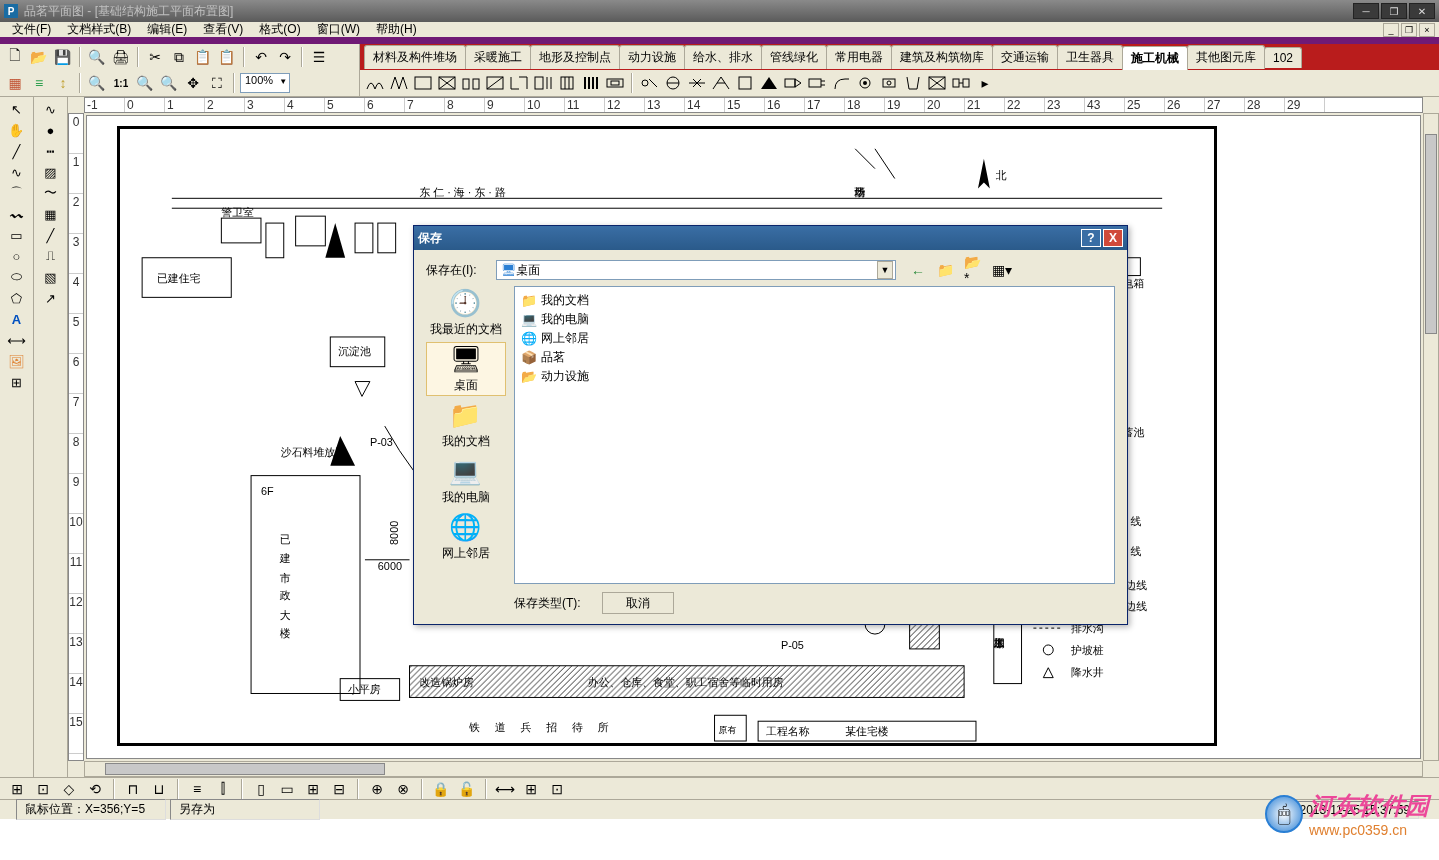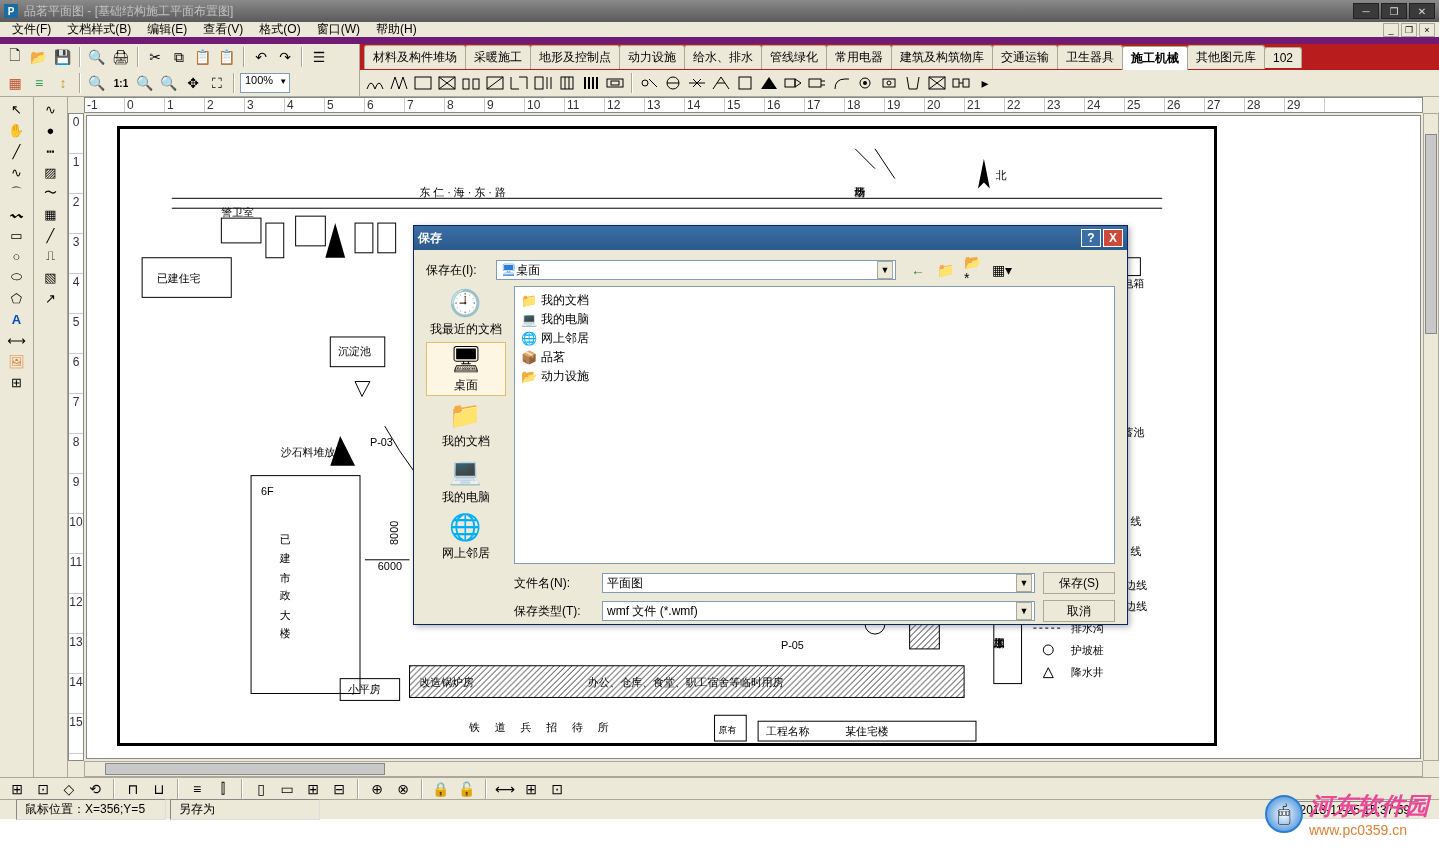--- a/index.html
+++ b/index.html
@@ -382,21 +382,21 @@
         <div class="tick">14</div>
         <div class="tick">15</div>
         <div class="tick">16</div>
         <div class="tick">17</div>
         <div class="tick">18</div>
         <div class="tick">19</div>
         <div class="tick">20</div>
         <div class="tick">21</div>
         <div class="tick">22</div>
         <div class="tick">23</div>
-        <div class="tick">24</div>
+        <div class="tick">43</div>
         <div class="tick">25</div>
         <div class="tick">26</div>
         <div class="tick">27</div>
         <div class="tick">28</div>
         <div class="tick">29</div>
       </div>
     <div class="ruler-v" id="rulerV">
         <div class="tick">0</div>
         <div class="tick">1</div>
         <div class="tick">2</div>
@@ -614,31 +614,21 @@
             <span>品茗</span>
           </div>
           <div class="file-item">
             <span class="fi">📂</span>
             <span>动力设施</span>
           </div>
         </div>
     </div>
     <div class="dlg-bottom">
       <div class="dlg-brow">
-        <label>文件名(N):</label>
-        <div class="dlg-input">
-            <span>平面图</span>
-          </div>
-        <button class="dlg-action-btn">保存(S)</button>
-      </div>
-      <div class="dlg-brow">
         <label>保存类型(T):</label>
-        <div class="dlg-input">
-            <span>wmf 文件 (*.wmf)</span>
-          </div>
         <button class="dlg-action-btn">取消</button>
       </div>
     </div>
   </div>
 </div>
 
 <div class="watermark">
   <div class="wm-logo">🖱</div>
   <div>
     <div class="wm-text1">河东软件园</div>

